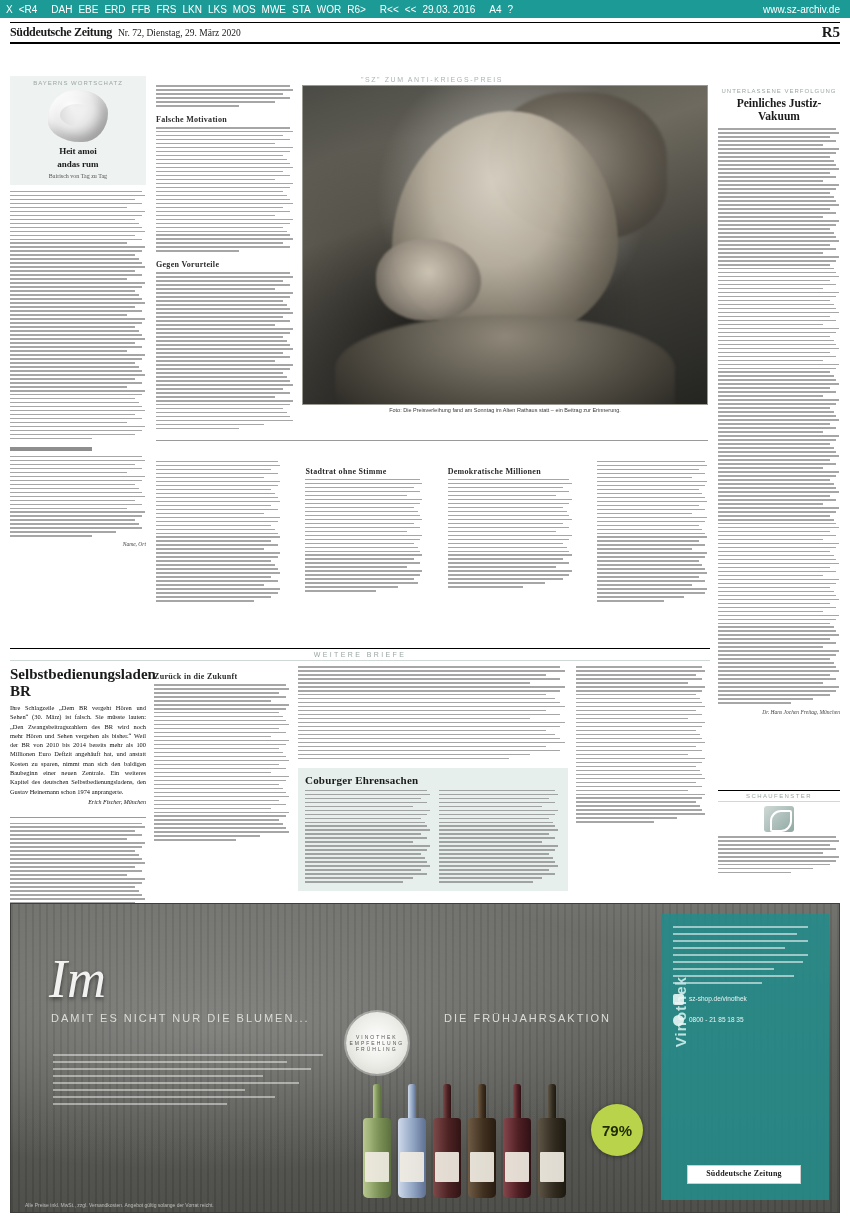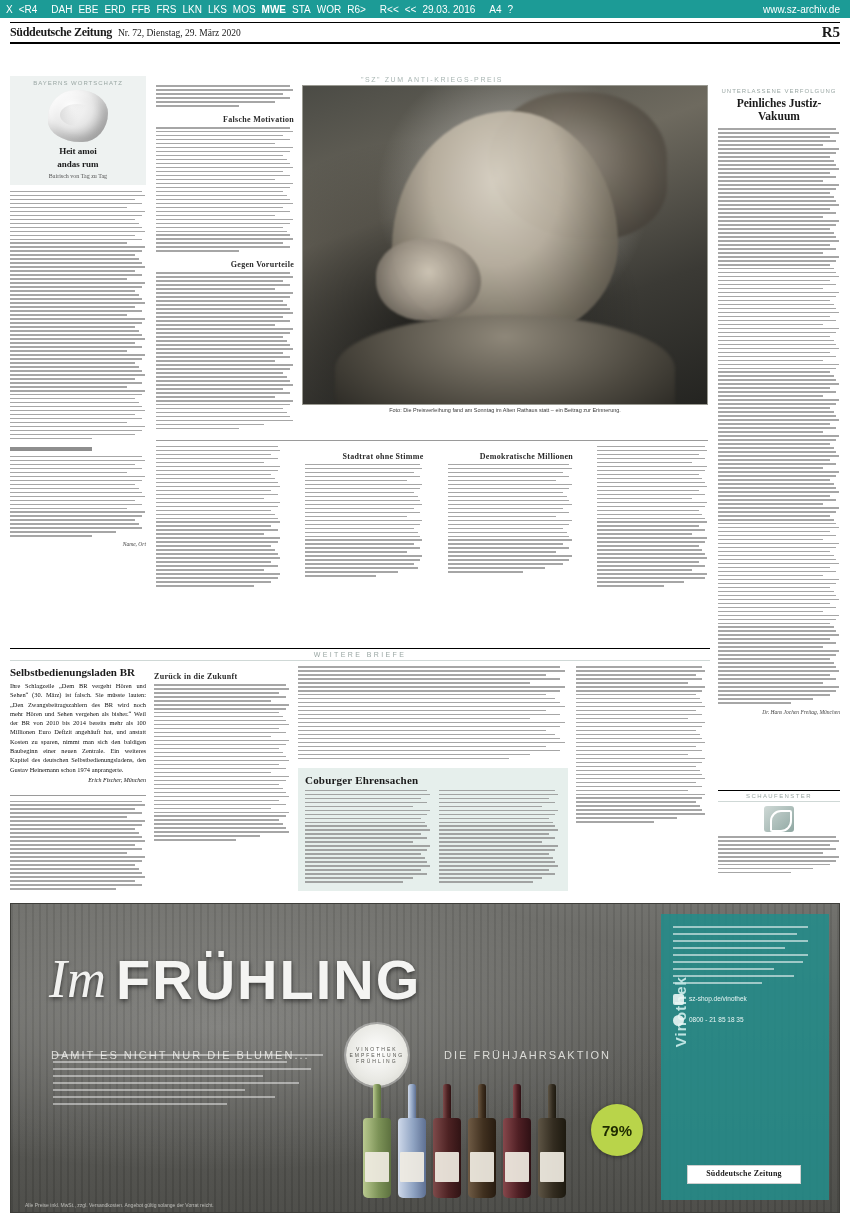--- a/index.html
+++ b/index.html
@@ -20,21 +20,21 @@
     font-family:"Liberation Sans", sans-serif;
     font-size:10px;
     display:flex;align-items:center;
     box-sizing:border-box;
     padding:0 6px;
   }
   .toolbar .tb{margin-right:6px;white-space:nowrap;cursor:default;}
   .toolbar .sep{margin-right:14px;}
   .toolbar .spacer{flex:1;}
   .toolbar .url{margin-left:auto;padding-right:4px;font-size:10px;}
-  .toolbar .hl{color:#ffffff;font-weight:bold;}
+  .toolbar .hl{color:#ffffff;font-weight:normal;}
 
   
   .masthead{
     position:absolute;left:10px;top:22px;width:830px;height:22px;
     border-top:1px solid #000;border-bottom:2px solid #000;
     display:flex;align-items:center;justify-content:space-between;
     box-sizing:border-box;
   }
   .mh-left{font-size:11px;display:flex;align-items:baseline;gap:6px;}
   .mh-logo{
@@ -66,21 +66,21 @@
   .greek .ln.s2{width:92%}
   .greek .ln.s3{width:99%}
   .greek .ln.s4{width:86%}
   .greek .ln.s5{width:78%}
   .greek .ln.s6{width:60%}
   .greek .ln.s7{width:95%}
 
   .hl-bar{height:4px;background:#7a7a7a;opacity:.85;margin:5px 0 5px 0;}
   .hl-bar.w60{width:60%}
   .subhead{
-    font-size:8px;font-weight:bold;color:#2b2b2b;text-align:right;
+    font-size:8px;font-weight:bold;color:#2b2b2b;text-align:left;
     letter-spacing:.3px;margin:6px 0 3px;
     filter:blur(0.35px);
   }
 
   
   .c-left{position:absolute;left:0;top:28px;width:136px;}
   .box-shade{background:#eef2f1;}
   .wortschatz{
     padding:4px 5px 6px;text-align:center;
   }
@@ -175,21 +175,21 @@
   .weitere{
     position:absolute;left:0;top:600px;width:700px;
   }
   .wb-band{
     text-align:center;font-size:7px;letter-spacing:2.4px;color:#9aa7a4;
     font-family:"Liberation Sans", sans-serif;
     border-top:1px solid #000;border-bottom:1px solid #cfd8d6;
     padding:2px 0 2px;margin-bottom:5px;
   }
   .lede-title{
-    font-size:11px;font-weight:bold;margin-bottom:3px;
+    font-size:15px;font-weight:bold;margin-bottom:3px;
   }
   .lede{
     font-size:6.4px;line-height:1.45;text-align:justify;color:#111;
     hyphens:auto;
   }
   .lede .sig{font-style:italic;display:block;text-align:right;margin-top:2px;font-size:6px;}
 
   .coburg{
     background:#e6efec;padding:6px 7px;box-sizing:border-box;
   }
@@ -235,22 +235,22 @@
   .ad-im{
     font-family:"Liberation Serif", serif;font-style:italic;
     font-size:54px;color:#f2f2f0;text-shadow:0 2px 4px rgba(0,0,0,.5);
   }
   .ad-fruh{
     font-family:"Liberation Sans", sans-serif;font-weight:bold;
     font-size:56px;letter-spacing:2px;color:#f4f4f2;
     text-shadow:0 2px 5px rgba(0,0,0,.55);
   }
   .ad-sub{
-    position:absolute;left:40px;top:120px;width:560px;
-    display:flex;justify-content:space-between;align-items:center;
+    position:absolute;left:40px;top:108px;width:560px;
+    display:flex;justify-content:space-between;
     color:#dcdcd8;font-family:"Liberation Sans", sans-serif;
     font-size:11px;letter-spacing:2px;filter:blur(.4px);
   }
   .ad-seal{
     width:62px;height:62px;border-radius:50%;
     background:radial-gradient(circle at 50% 45%, #ffffff 0%, #e9e9e4 60%, #cfcfc8 100%);
     box-shadow:0 0 0 2px rgba(255,255,255,.35);
     display:flex;align-items:center;justify-content:center;text-align:center;
     font-size:5px;color:#55554f;line-height:1.25;padding:4px;box-sizing:border-box;
     filter:blur(.25px);
@@ -545,21 +545,21 @@
         <div class="photo">
           <div class="hair"></div>
           <div class="face"></div>
           <div class="hand"></div>
           <div class="shoulder"></div>
         </div>
         <div class="photo-cap">Foto: Die Preisverleihung fand am Sonntag im Alten Rathaus statt – ein Beitrag zur Erinnerung.</div>
       </div>
     </div>
 
-    <div style="display:flex;gap:24px;margin-top:8px;border-top:1px solid #9a9a9a;padding-top:5px;">
+    <div style="display:flex;gap:24px;margin-top:8px;border-top:1px solid #9a9a9a;padding-top:20px;">
 
       <div style="width:138px;">
         <div class="greek">
           <div class="ln s1"></div>
             <div class="ln s3"></div>
             <div class="ln s2"></div>
             <div class="ln s1"></div>
           <div class="ln s4"></div>
             <div class="ln s3"></div>
             <div class="ln s1"></div>
@@ -1092,21 +1092,20 @@
       <div class="ln s5"></div>
         <div class="ln s6"></div>
     </div>
   </div>
 
   <div class="ad">
     <div class="wood"></div>
 
     <div class="ad-head">
       <span class="ad-im">Im</span>
-      <span class="ad-fruh">FRÜHLING</span>
     </div>
 
     <div class="ad-sub">
       <span>DAMIT ES NICHT NUR DIE BLUMEN...</span>
       <span class="ad-seal">VINOTHEK EMPFEHLUNG FRÜHLING</span>
       <span>DIE FRÜHJAHRSAKTION</span>
     </div>
 
     <div class="ad-list">
       <div class="ln"></div>

